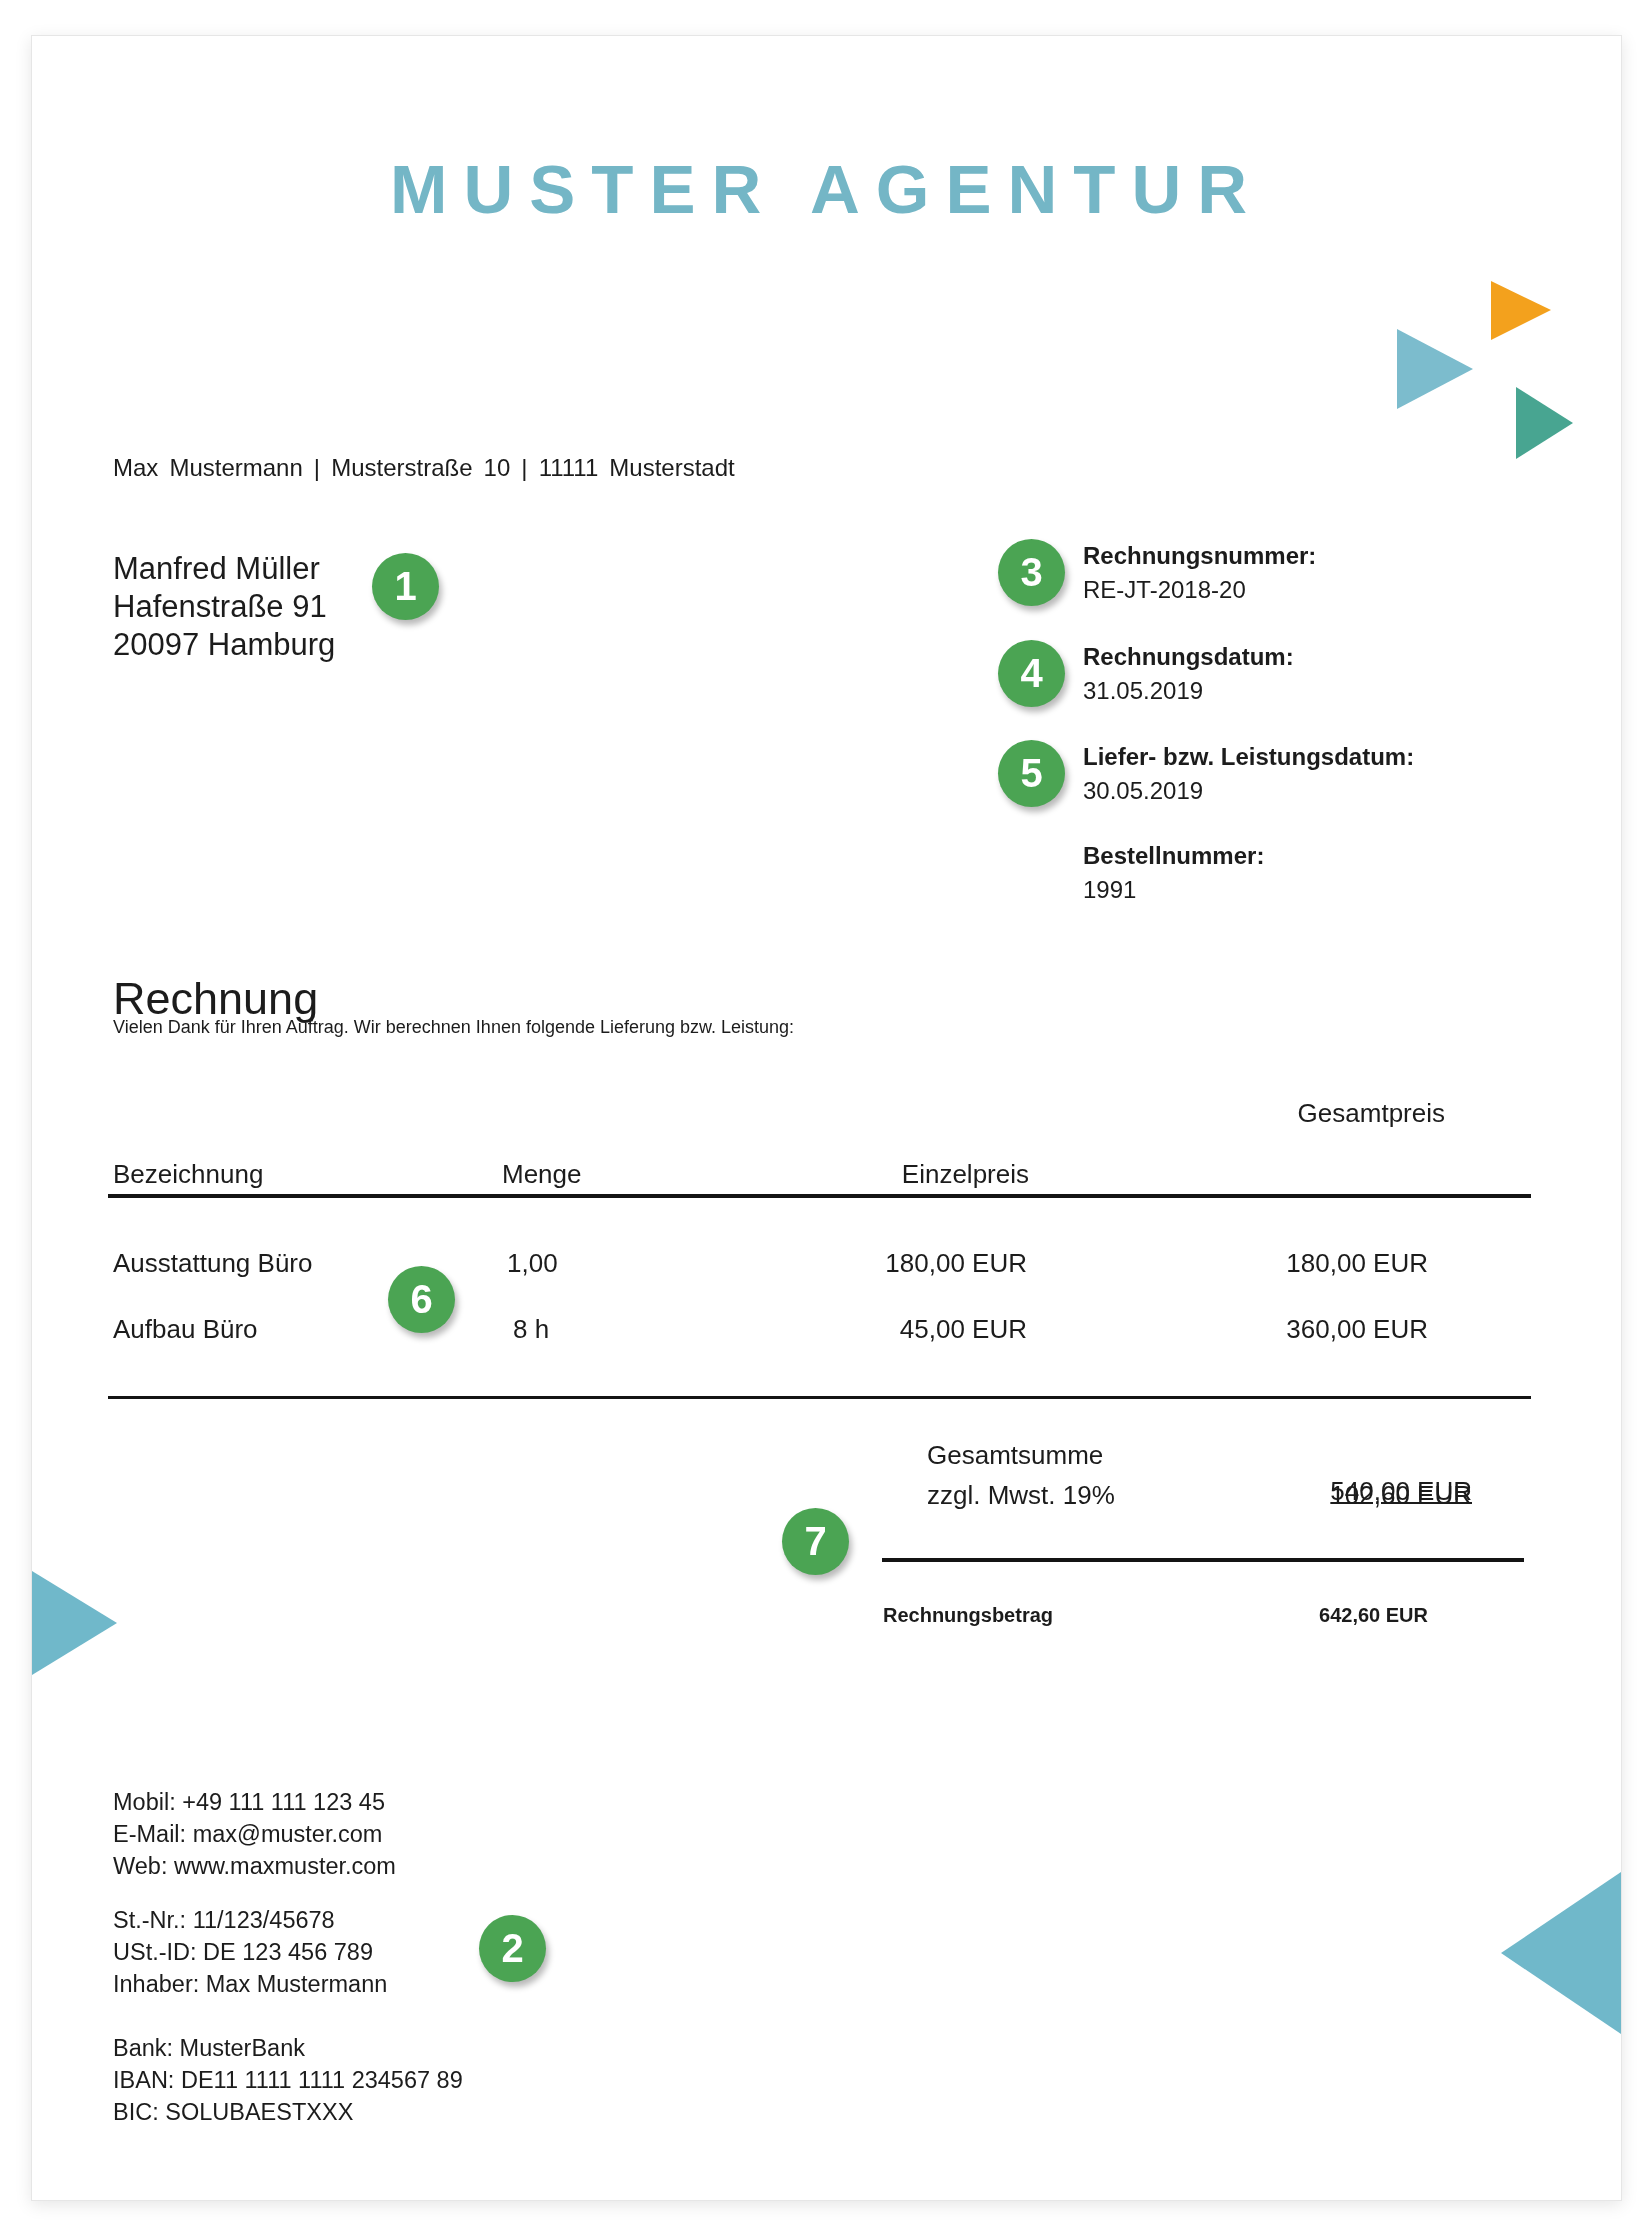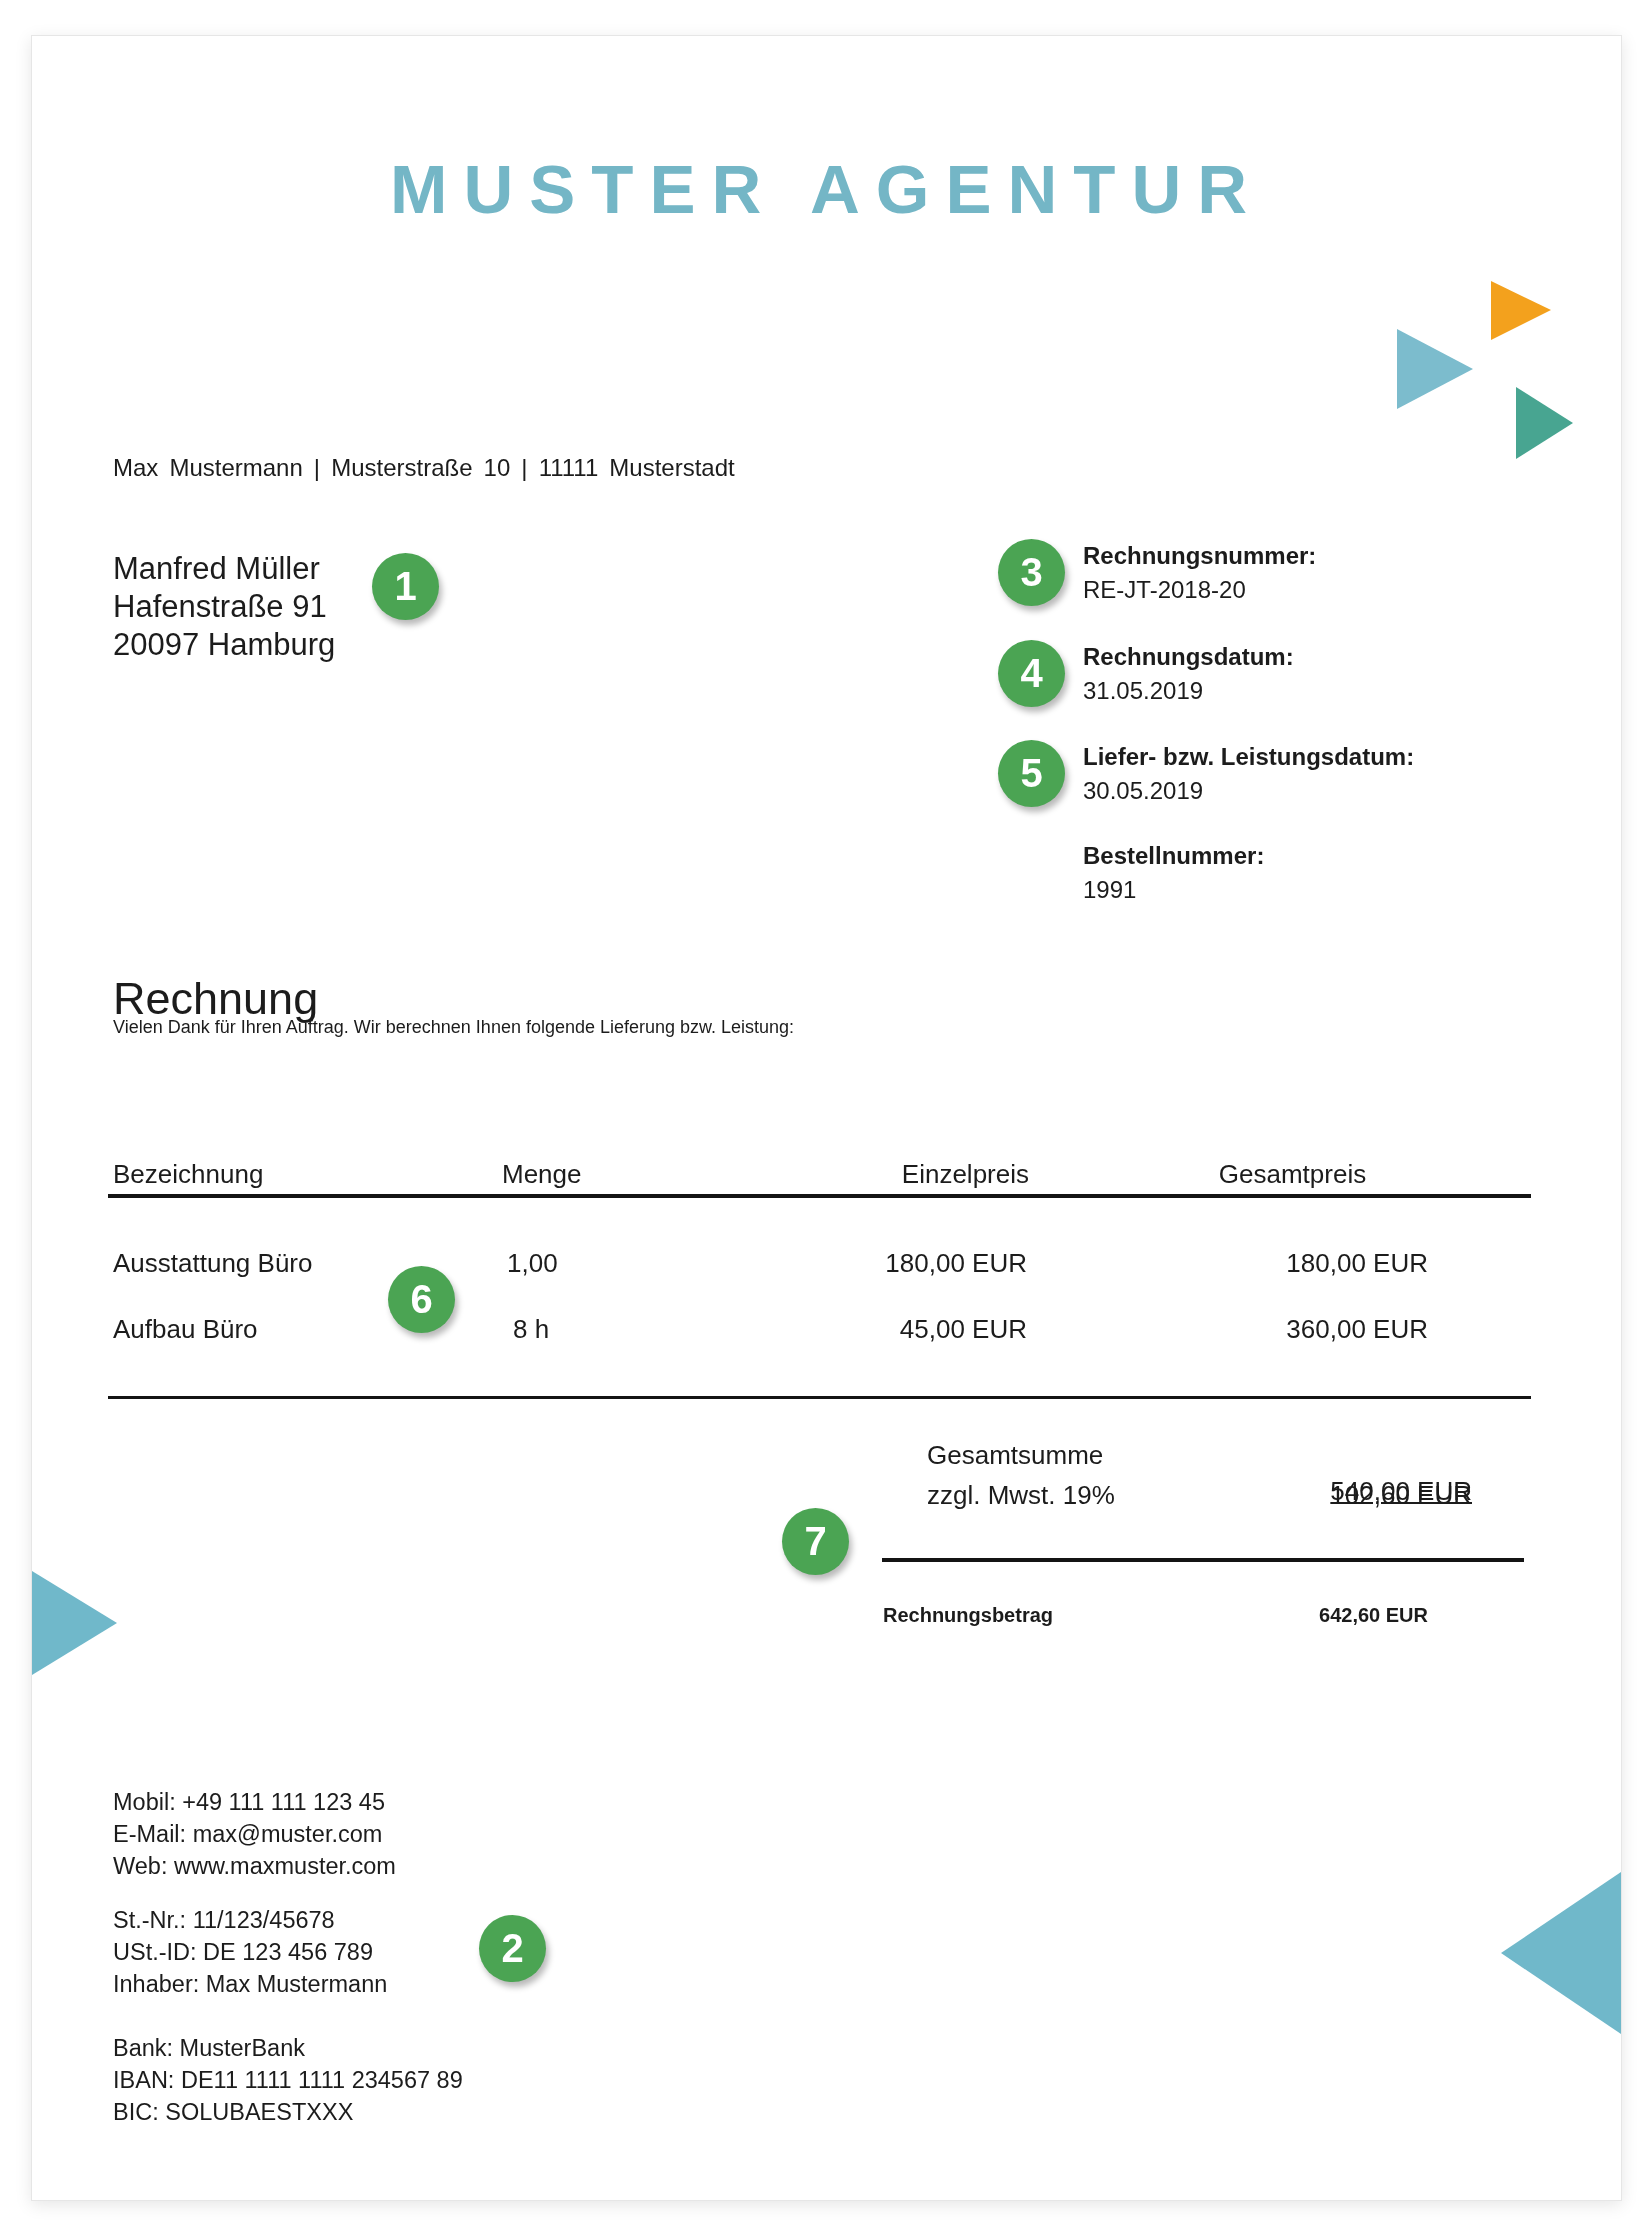--- a/index.html
+++ b/index.html
@@ -87,21 +87,21 @@
     <div class="meta-label">Bestellnummer:</div>
     <div>1991</div>
   </div>
 
   <div class="abs doc-heading">Rechnung</div>
   <div class="abs intro">Vielen Dank für Ihren Auftrag. Wir berechnen Ihnen folgende Lieferung bzw. Leistung:</div>
 
   <div class="abs th" style="left:81px;top:1123px;">Bezeichnung</div>
   <div class="abs th" style="left:470px;top:1123px;">Menge</div>
   <div class="abs th right" style="left:704px;top:1123px;width:293px;">Einzelpreis</div>
-  <div class="abs th right" style="left:1108px;top:1123px;width:305px;text-align:center;">Gesamtpreis</div>
+  <div class="abs th right" style="left:1108px;top:1062px;width:305px;">Gesamtpreis</div>
   <div class="abs rule rule-header"></div>
 
   <div class="abs td" style="left:81px;top:1212px;">Ausstattung Büro</div>
   <div class="abs td" style="left:475px;top:1212px;">1,00</div>
   <div class="abs td right" style="left:702px;top:1212px;width:293px;">180,00 EUR</div>
   <div class="abs td right" style="left:1103px;top:1212px;width:293px;">180,00 EUR</div>
 
   <div class="abs badge" style="left:356px;top:1230px;">6</div>
 
   <div class="abs td" style="left:81px;top:1278px;">Aufbau Büro</div>

